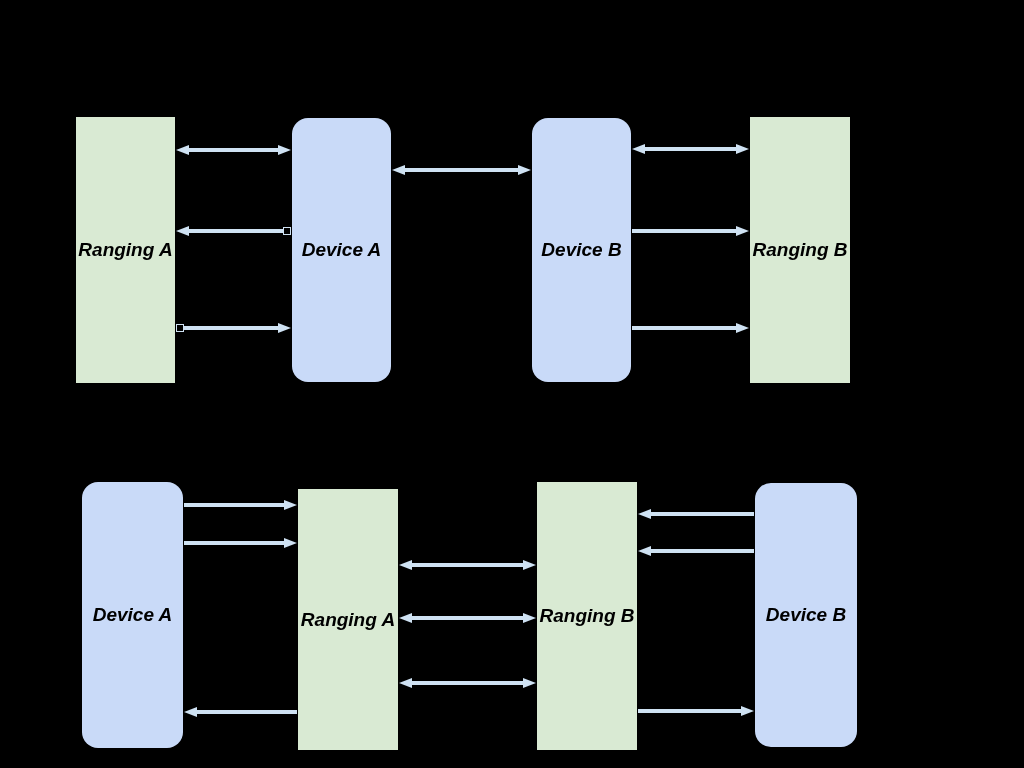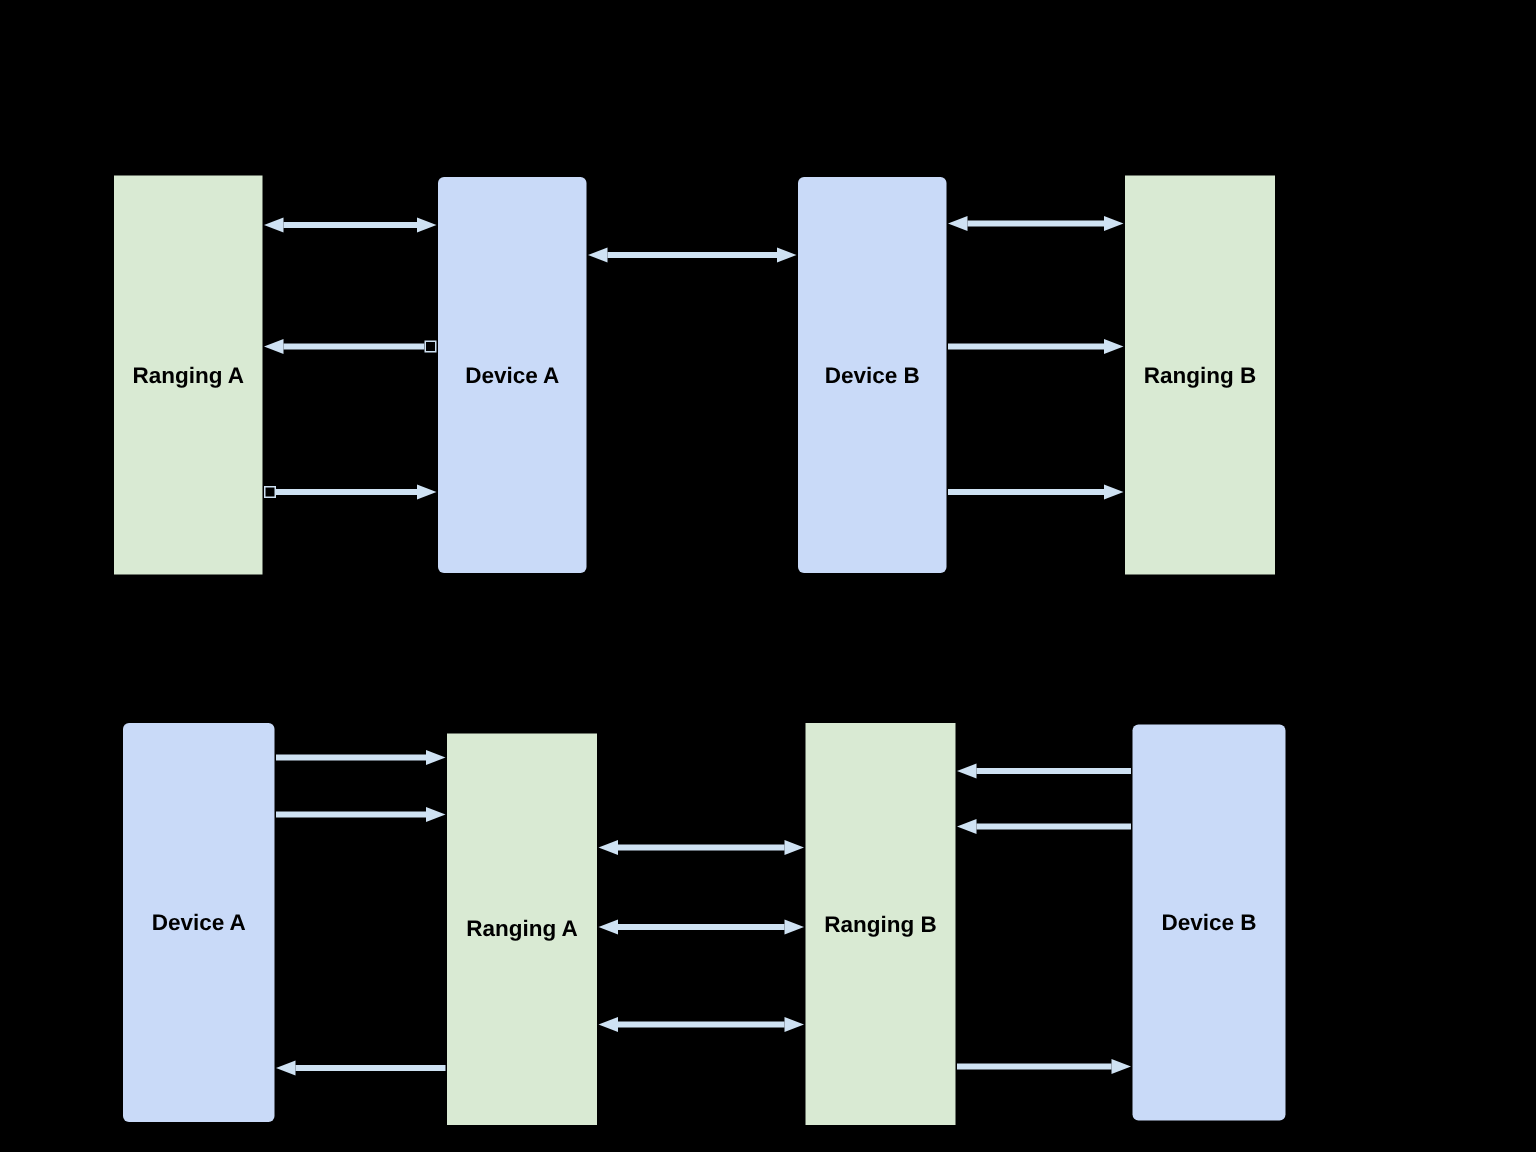--- a/index.html
+++ b/index.html
@@ -14,25 +14,26 @@
     position:relative;
     width:1024px;height:768px;
     background:var(--bg);
     overflow:hidden;
     font-family:"Liberation Sans", sans-serif;
   }
   .layer{position:absolute;inset:0;}
   .box{
     position:absolute;
     display:flex;align-items:center;justify-content:center;
-    font-weight:bold;font-size:15px;color:var(--label);
+    font-weight:bold;font-size:19px;color:var(--label);
     text-align:center;
+    font-style:italic;
   }
   .box.ranging{background:var(--green);}
-  .box.device{background:var(--blue);border-radius:4px;}
+  .box.device{background:var(--blue);border-radius:16px;}
   .arrow{
     position:absolute;height:14px;
     display:flex;align-items:center;
   }
   .shaft{flex:1 1 auto;height:4px;background:var(--arrow);}
   .arrow.dbl::before,
   .arrow.to-left::before{
     content:"";flex:0 0 auto;width:0;height:0;
     border-top:5px solid transparent;border-bottom:5px solid transparent;
     border-right:13px solid var(--arrow);

